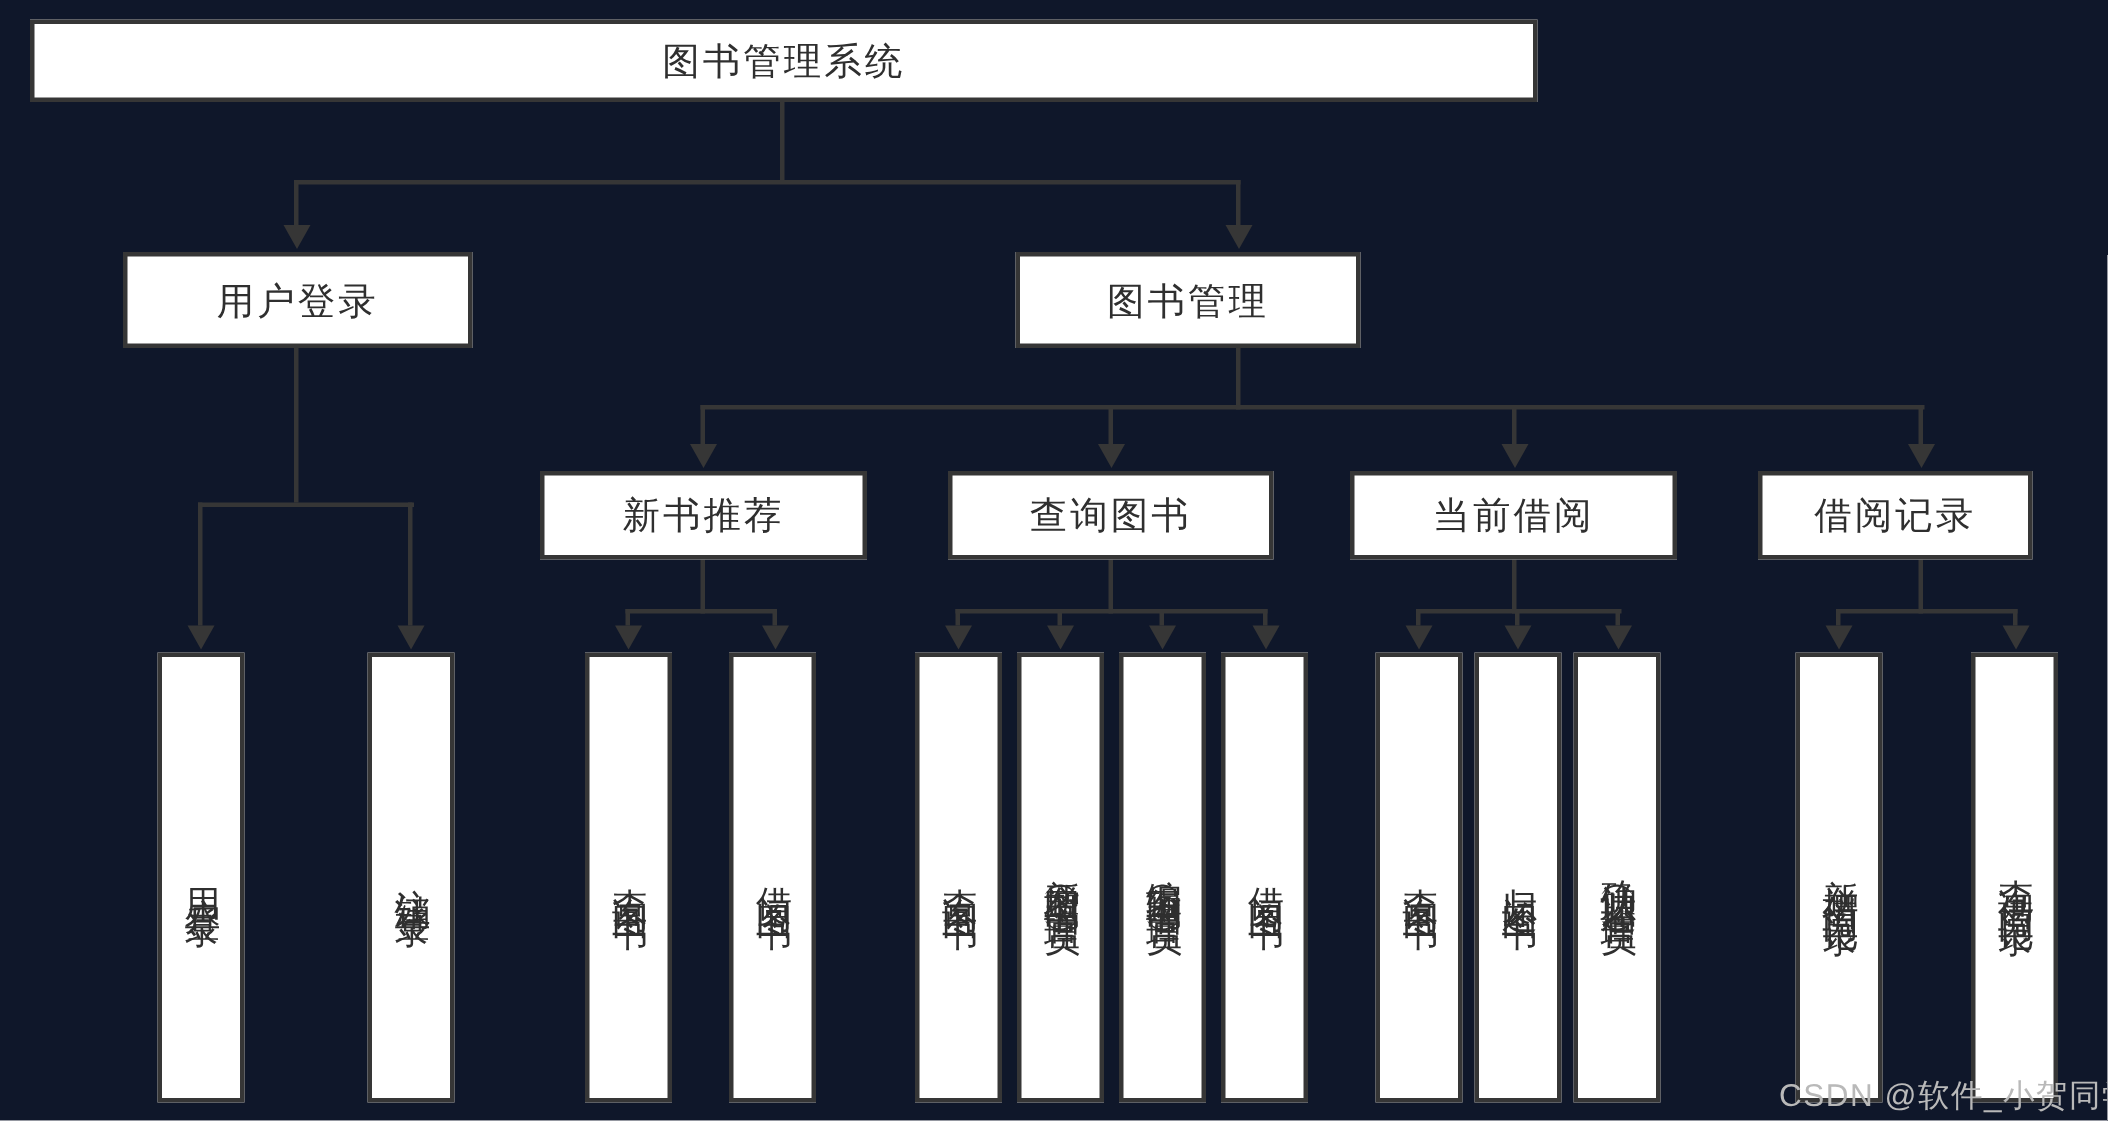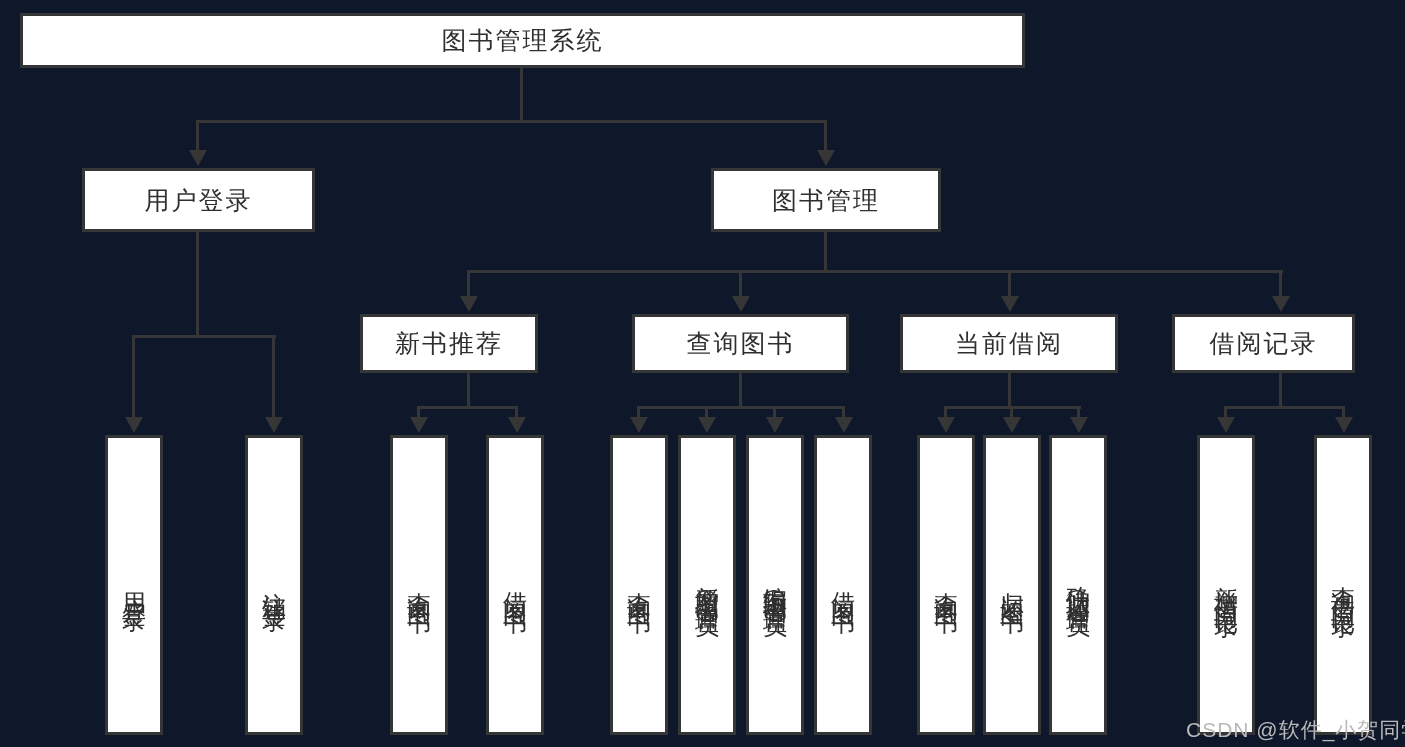--- a/index.html
+++ b/index.html
@@ -115,25 +115,25 @@
   <div class="arrow" style="left:1342px;top:406px;height:11px;"></div>
 
   <div class="box" style="left:20px;top:13px;width:1005px;height:55px;">
     <span class="hlabel">图书管理系统</span>
   </div>
 
   <div class="box" style="left:82px;top:168px;width:233px;height:64px;">
     <span class="hlabel">用户登录</span>
   </div>
 
-  <div class="box" style="left:711px;top:168px;width:230px;height:64px;">
+  <div class="box" style="left:677px;top:168px;width:230px;height:64px;">
     <span class="hlabel">图书管理</span>
   </div>
 
-  <div class="box" style="left:360px;top:314px;width:178px;height:59px;">
+  <div class="box" style="left:360px;top:314px;width:218px;height:59px;">
     <span class="hlabel">新书推荐</span>
   </div>
 
   <div class="box" style="left:632px;top:314px;width:217px;height:59px;">
     <span class="hlabel">查询图书</span>
   </div>
 
   <div class="box" style="left:900px;top:314px;width:218px;height:59px;justify-content:center;">
     <span class="hlabel">当前借阅</span>
   </div>

